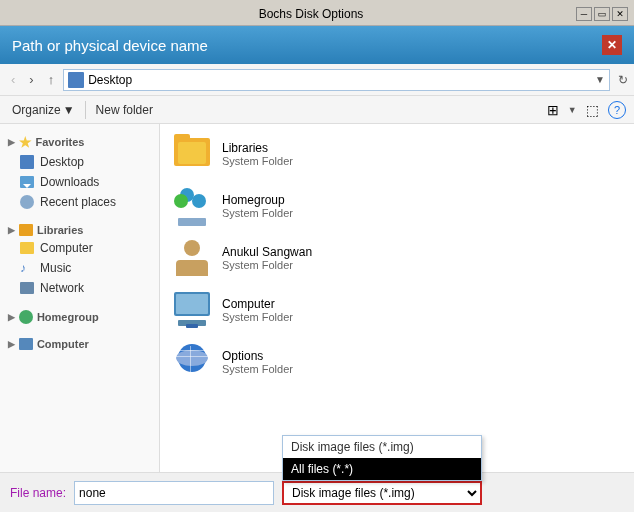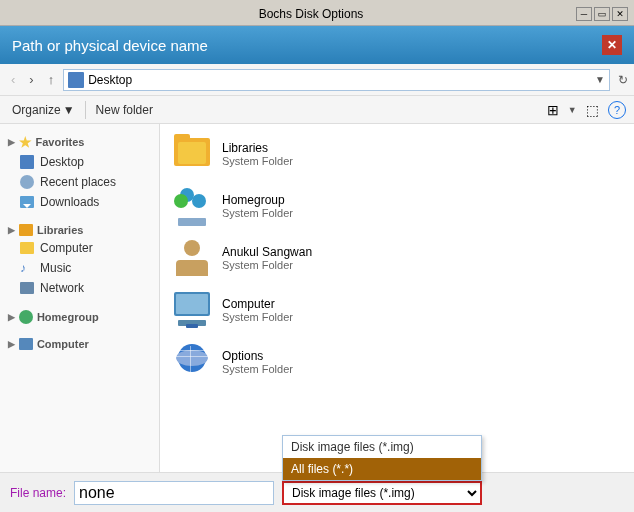--- a/index.html
+++ b/index.html
@@ -113,39 +113,39 @@
     .file-item-type { font-size: 11px; color: #666; }
 
     
     .bottom-bar {
       display: flex; align-items: center; padding: 6px 10px; gap: 8px;
       background: #f0f0f0; border-top: 1px solid #ddd; height: 40px;
     }
     .filename-label { font-size: 12px; color: #a21caf; }
     .filename-input {
       flex: 1; height: 24px; border: 1px solid #a8c4e0; padding: 0 4px;
-      font-size: 16px; background: white; max-width: 200px;
+      font-size: 12px; background: white; max-width: 200px;
     }
     .filetype-select {
       height: 24px; border: 1px solid #e05; padding: 0 4px;
       font-size: 12px; background: white; min-width: 180px;
       border: 2px solid #e04040;
     }
 
     
     .dropdown-container { position: relative; }
     .filetype-dropdown {
       position: absolute; bottom: 24px; right: 0;
       background: white; border: 1px solid #a8c4e0; min-width: 200px;
       z-index: 100; box-shadow: 2px 2px 4px rgba(0,0,0,0.2);
     }
     .dropdown-item {
       padding: 4px 8px; font-size: 12px; cursor: pointer; color: #333;
     }
-    .dropdown-item.selected { background: #a16207; color: white; }
+    .dropdown-item.selected { background: #000000; color: white; }
 
     
     .star-icon { color: #f4c842; font-size: 14px; }
 
     .chevron { font-size: 9px; color: #777; }
   </style>
 </head>
 <body>
 
 <div class="title-bar">
@@ -202,28 +202,28 @@
       <div class="sidebar-group-header">
         <span class="chevron">▶</span>
         <span class="star-icon">★</span>
         <span>Favorites</span>
       </div>
       <div class="sidebar-item">
         <span style="width:14px;height:14px;background:#4a7fc1;display:inline-block;border-radius:1px;flex-shrink:0;"></span>
         <span>Desktop</span>
       </div>
       <div class="sidebar-item">
-        <span style="width:14px;height:14px;background:#88aacc;display:inline-block;border-radius:50%;flex-shrink:0;"></span>
-        <span>Recent places</span>
-      </div>
-      <div class="sidebar-item">
         <span style="width:14px;height:12px;background:#5a9fd4;display:inline-block;border-radius:1px;flex-shrink:0;position:relative;">
           <span style="position:absolute;bottom:0;left:50%;transform:translateX(-50%);width:0;height:0;border-left:4px solid transparent;border-right:4px solid transparent;border-top:4px solid white;"></span>
         </span>
         <span>Downloads</span>
+      </div>
+      <div class="sidebar-item">
+        <span style="width:14px;height:14px;background:#88aacc;display:inline-block;border-radius:50%;flex-shrink:0;"></span>
+        <span>Recent places</span>
       </div>
     </div>
 
     <div class="sidebar-section">
       <div class="sidebar-group-header">
         <span class="chevron">▶</span>
         <span style="width:14px;height:12px;background:#e8a020;display:inline-block;border-radius:1px;flex-shrink:0;"></span>
         <span>Libraries</span>
       </div>
       <div class="sidebar-item">

